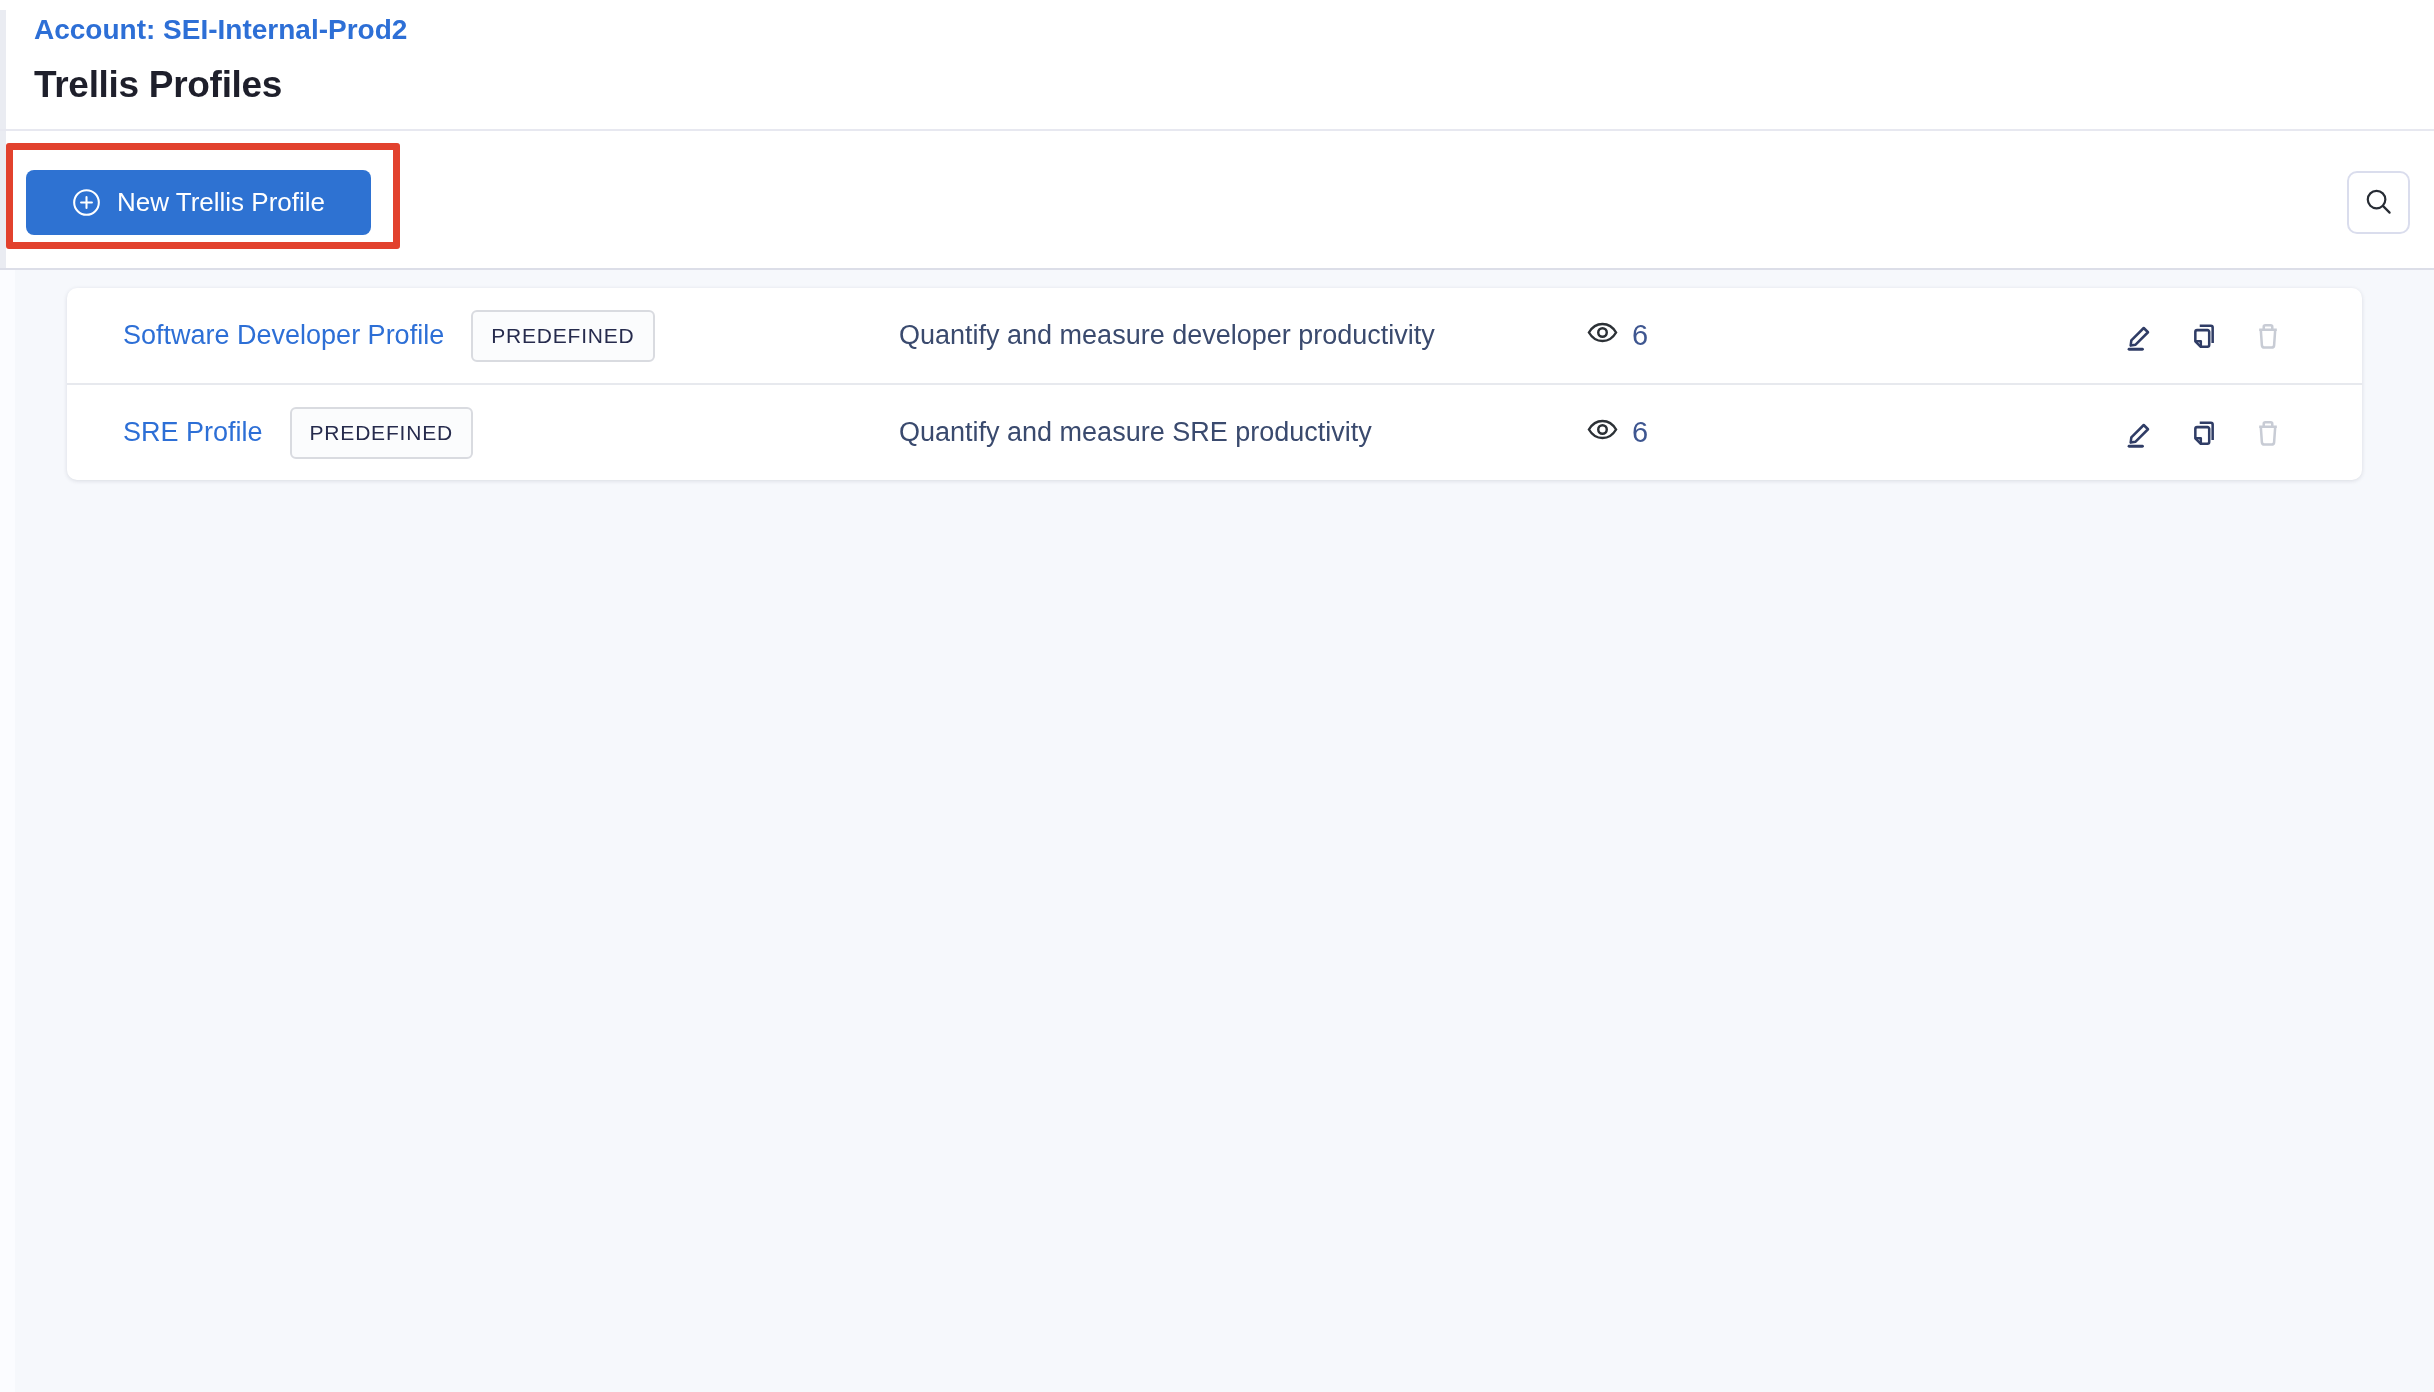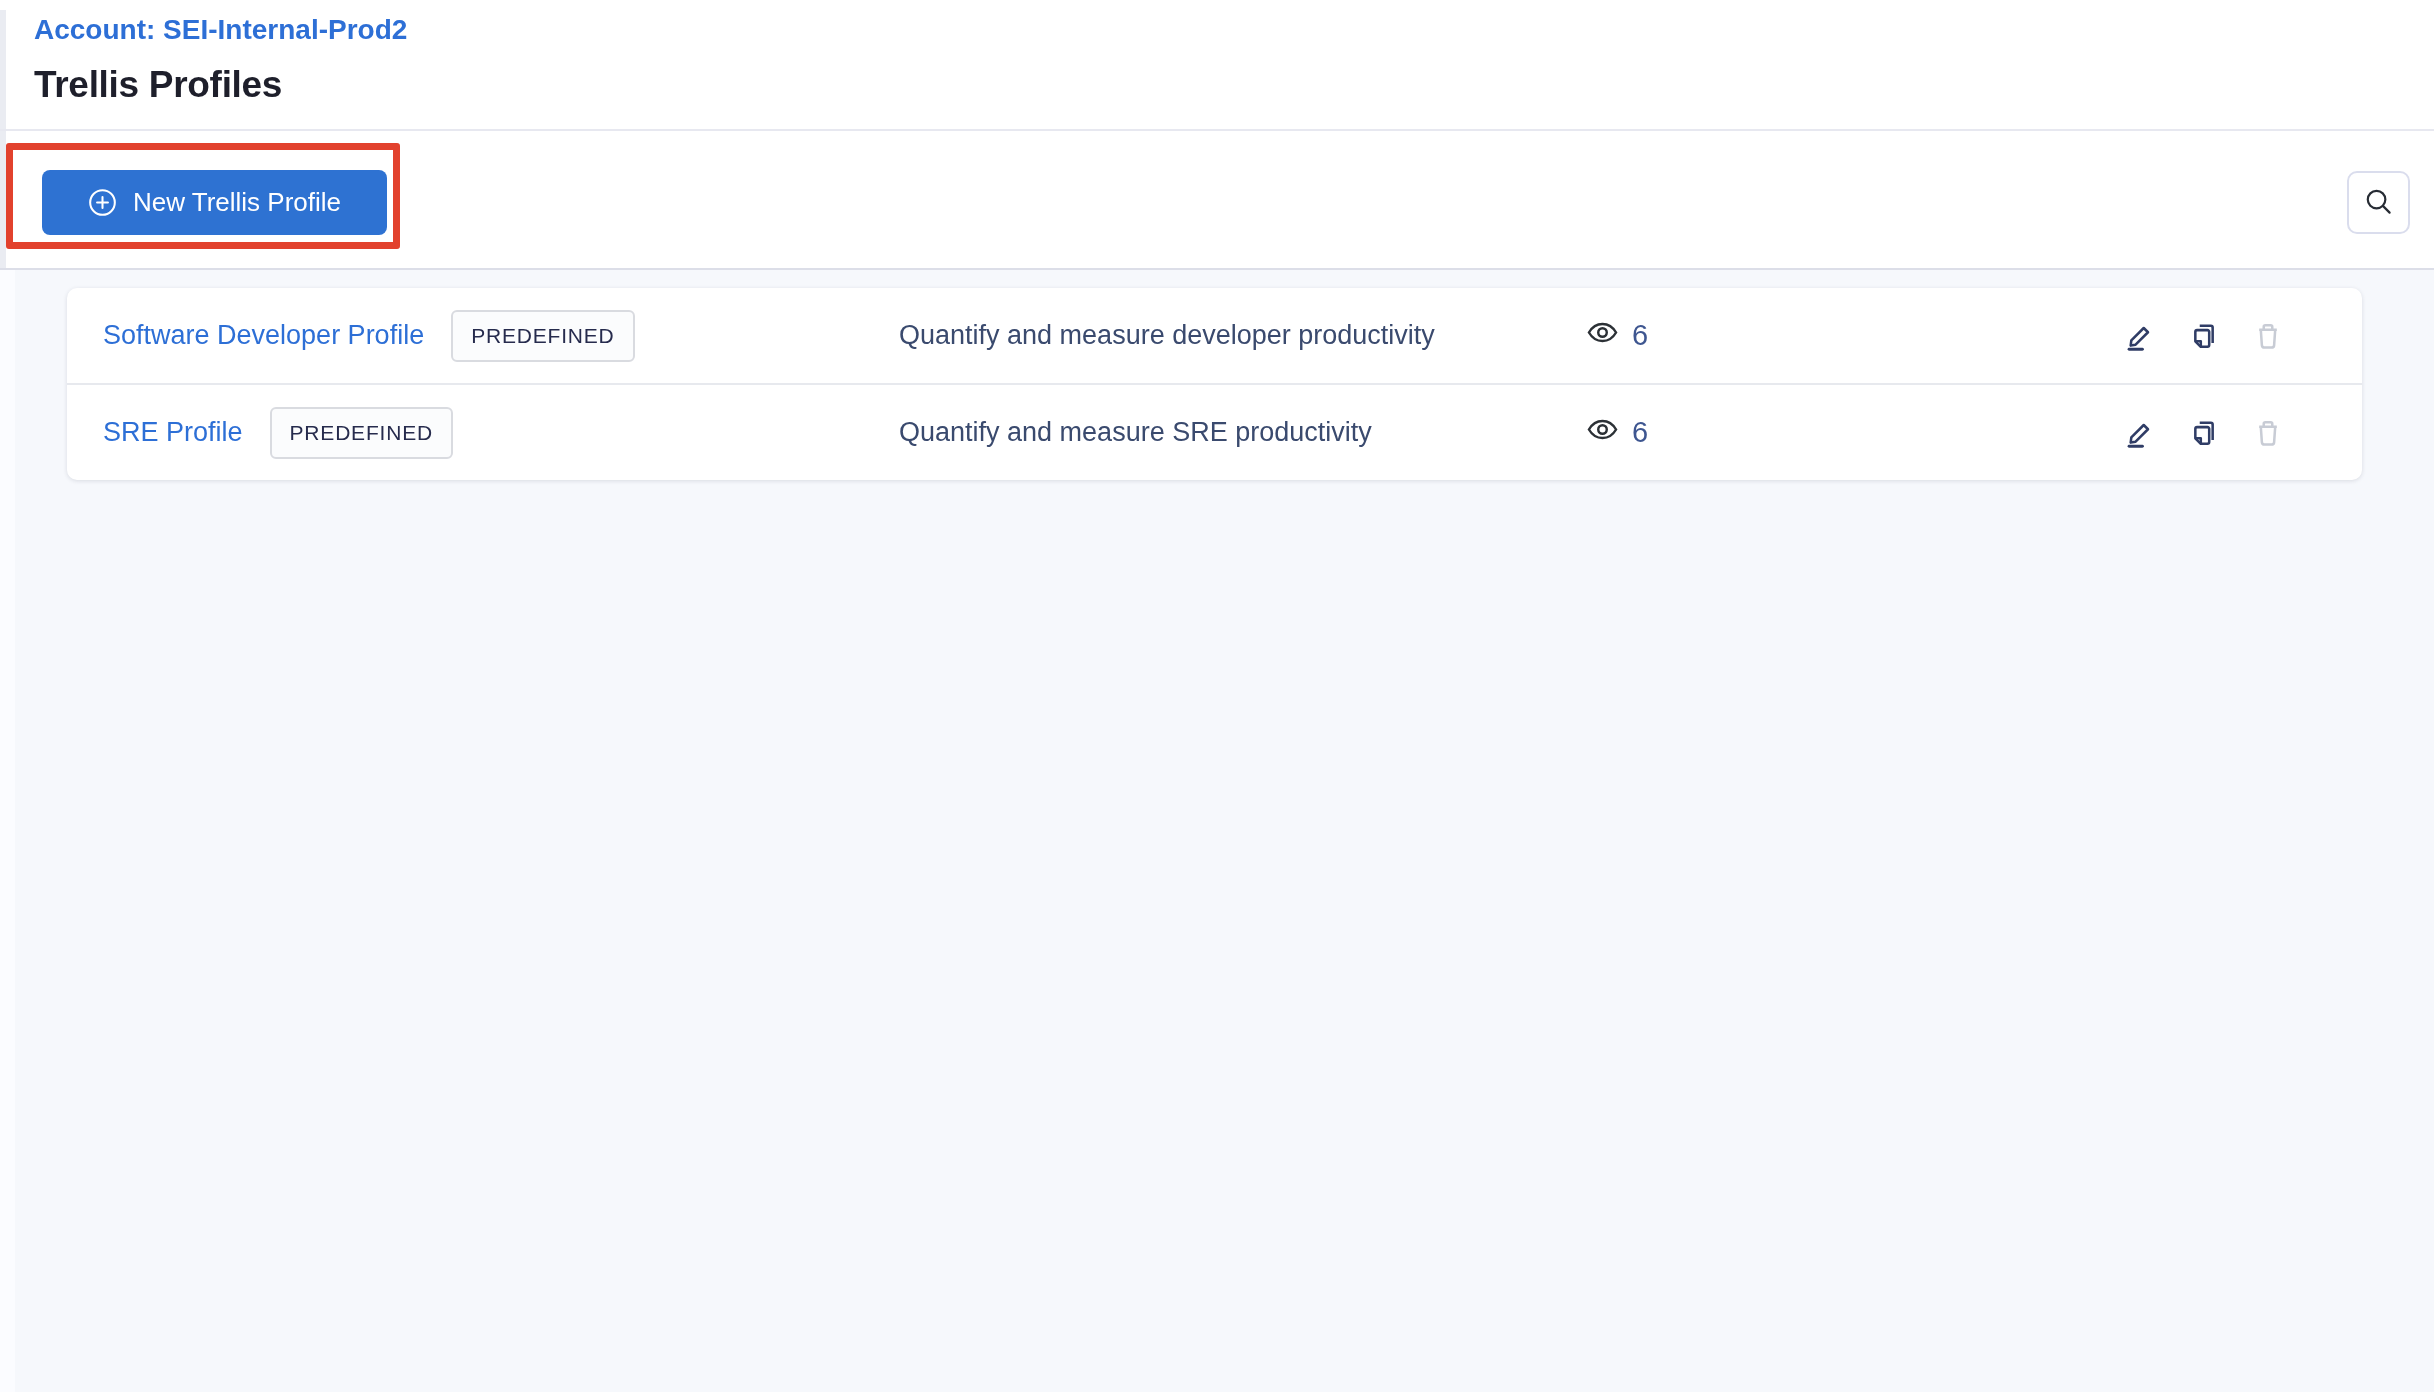--- a/index.html
+++ b/index.html
@@ -30,21 +30,21 @@
     background: #e7e8f0;
   }
 
   
   .annotation-box {
     position: absolute; left: 6px; top: 143px; width: 394px; height: 106px;
     border: 7px solid #e2412d; border-radius: 3px;
     pointer-events: none;
   }
   .new-profile-btn {
-    position: absolute; left: 42px; top: 170px; width: 345px; height: 65px;
+    position: absolute; left: 26px; top: 170px; width: 345px; height: 65px;
     background: #2e72d2; border: none; border-radius: 8px;
     color: #ffffff; font-size: 26px; font-family: inherit;
     display: flex; align-items: center; justify-content: center; gap: 16px;
     cursor: pointer;
   }
   .new-profile-btn svg { display: block; }
   .search-btn {
     position: absolute; left: 2347px; top: 171px; width: 63px; height: 63px;
     background: #ffffff; border: 2px solid #dadded; border-radius: 10px;
     display: flex; align-items: center; justify-content: center; cursor: pointer;
@@ -79,21 +79,21 @@
   .tbody-row { height: 95px; font-size: 27px; }
   .row-divider { height: 2px; background: #e7e9ee; width: 100%; }
 
   .col-name    { width: 832px; display: flex; align-items: center; }
   .col-desc    { width: 681px; }
   .col-factors { width: 530px; display: flex; align-items: center; }
   .col-actions { width: 252px; display: flex; align-items: center; }
 
   .thead-row .col-name    { padding-left: 27px; gap: 12px; }
   .thead-row .col-actions { padding-left: 25px; }
-  .tbody-row .col-name    { padding-left: 36px; }
+  .tbody-row .col-name    { padding-left: 56px; }
   .tbody-row .col-factors { padding-left: 5px; gap: 12px; }
   .tbody-row .col-actions { padding-left: 13px; gap: 30px; }
 
   .count-badge {
     min-width: 36px; height: 36px; border-radius: 50%;
     background: #2d70d3; color: #ffffff; font-size: 22px; font-weight: bold;
     display: flex; align-items: center; justify-content: center;
     letter-spacing: 0;
   }
   .profile-link {

